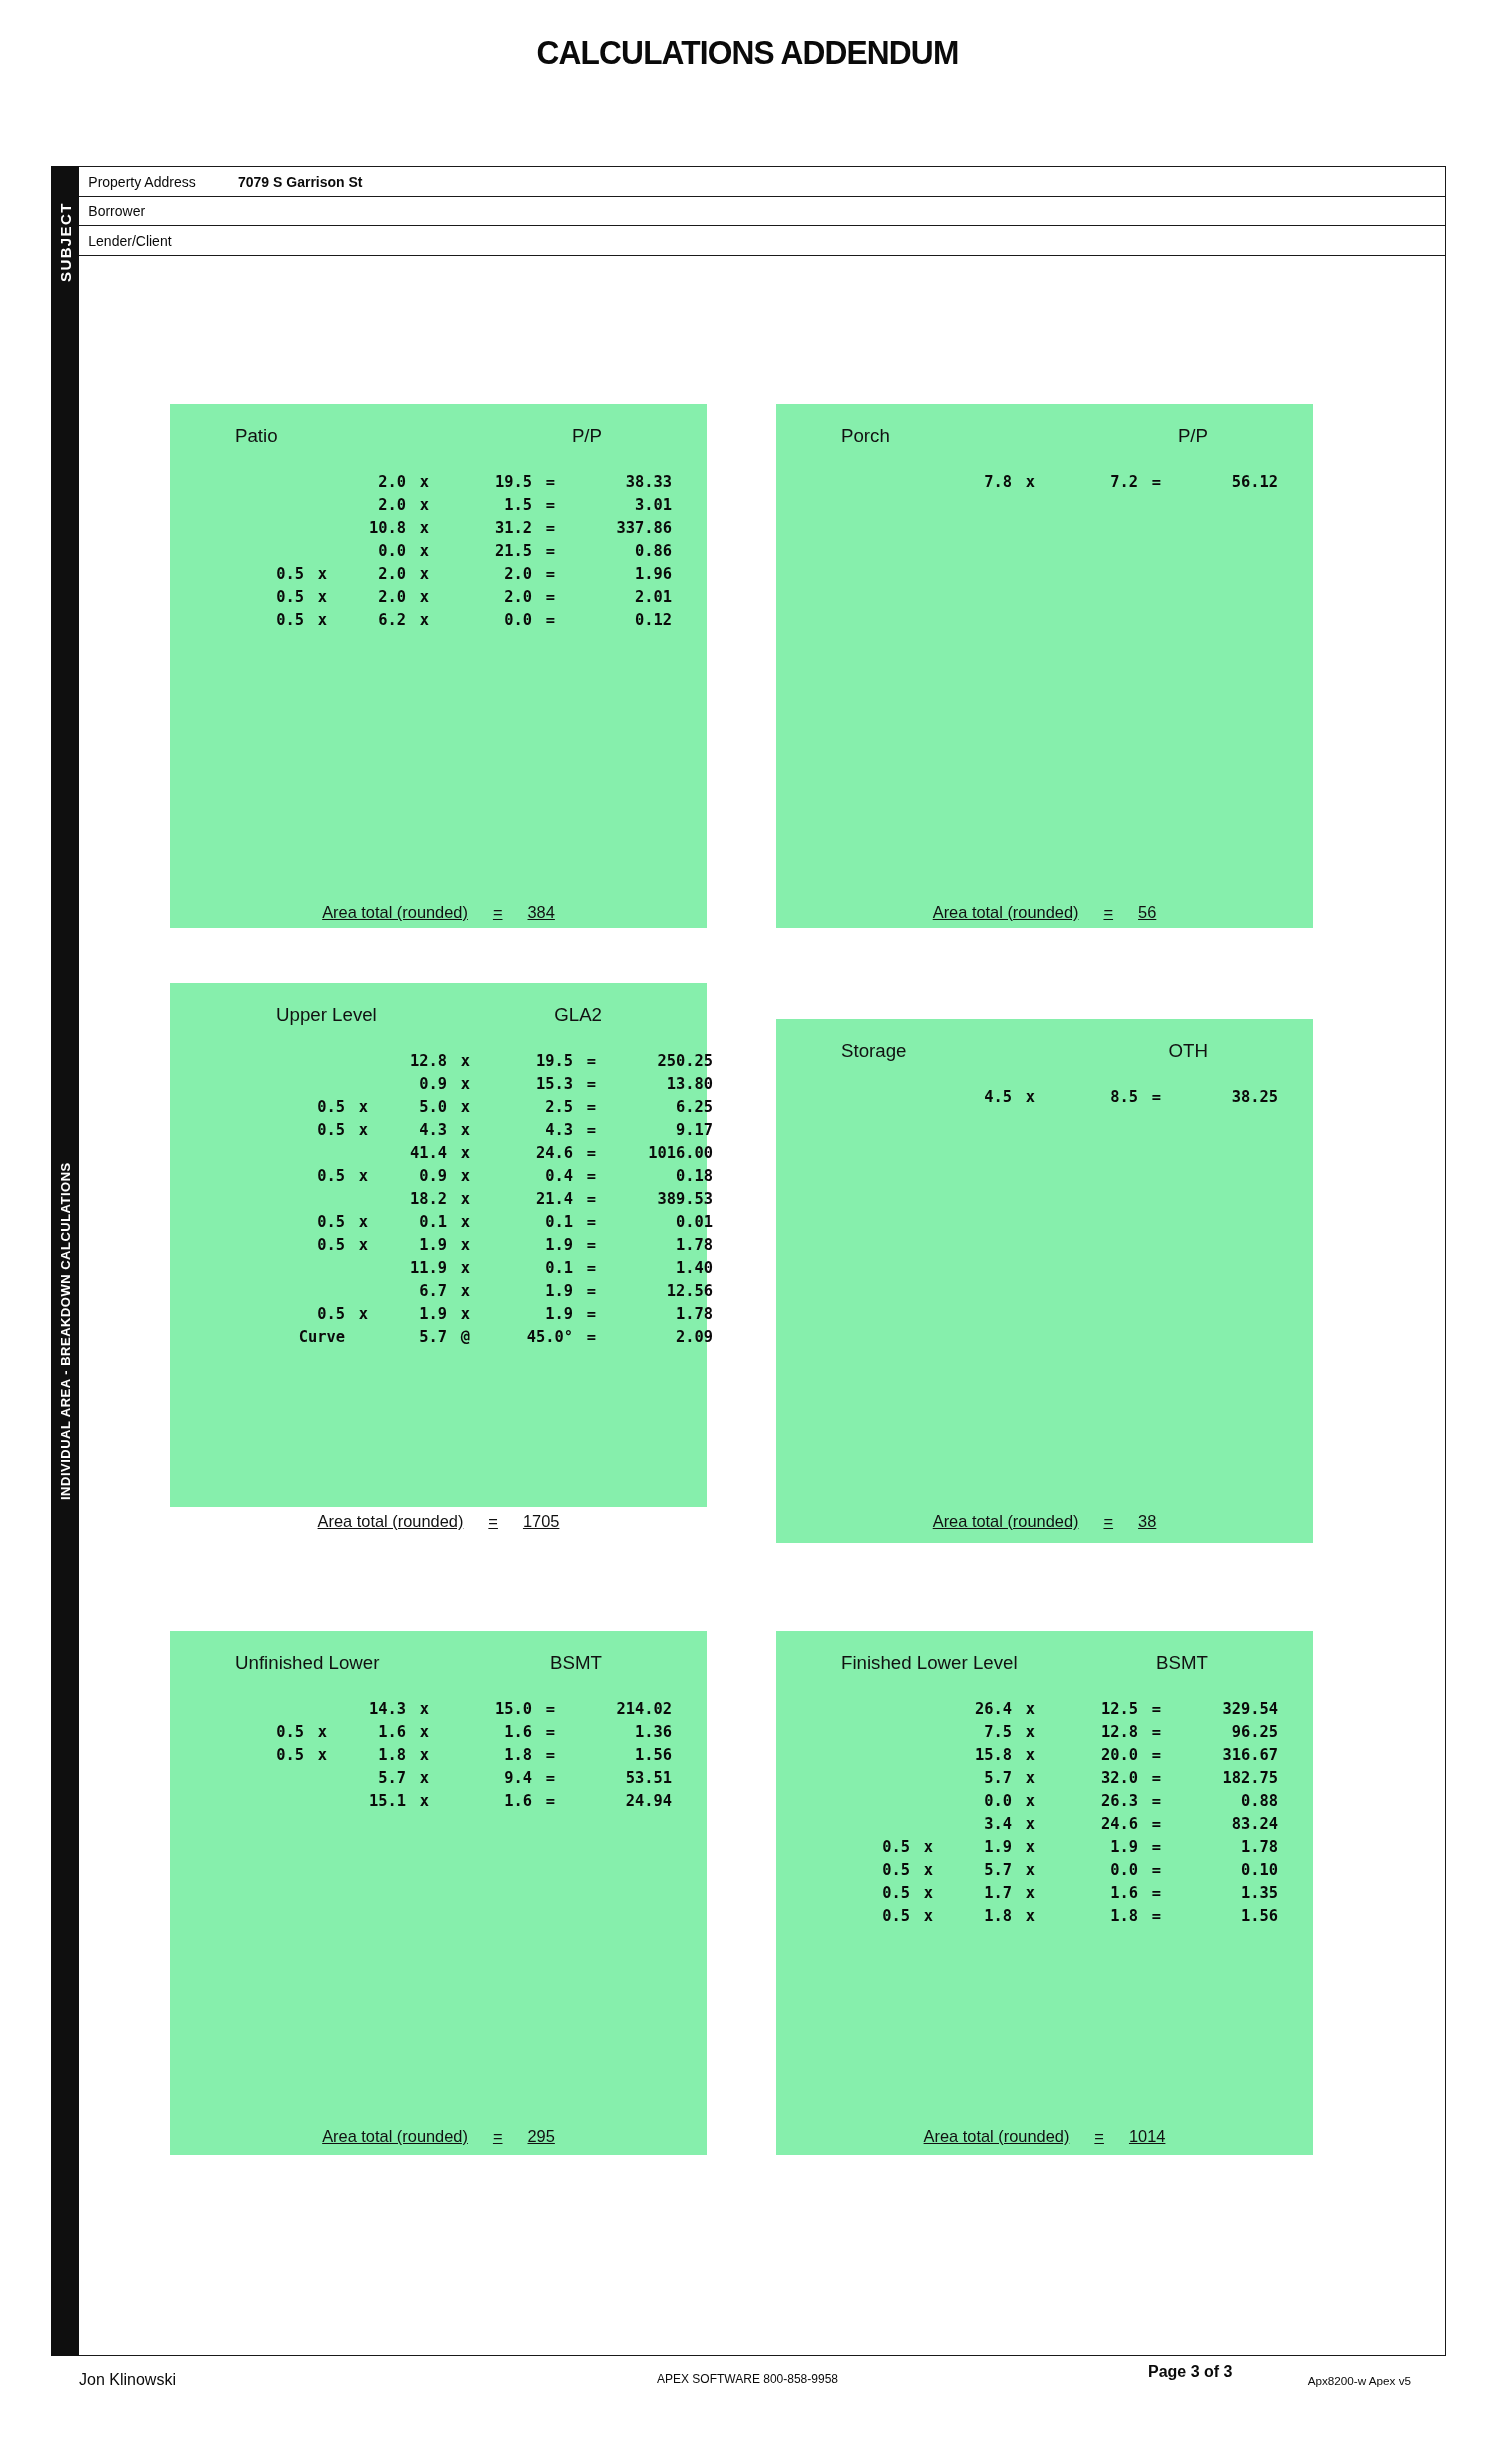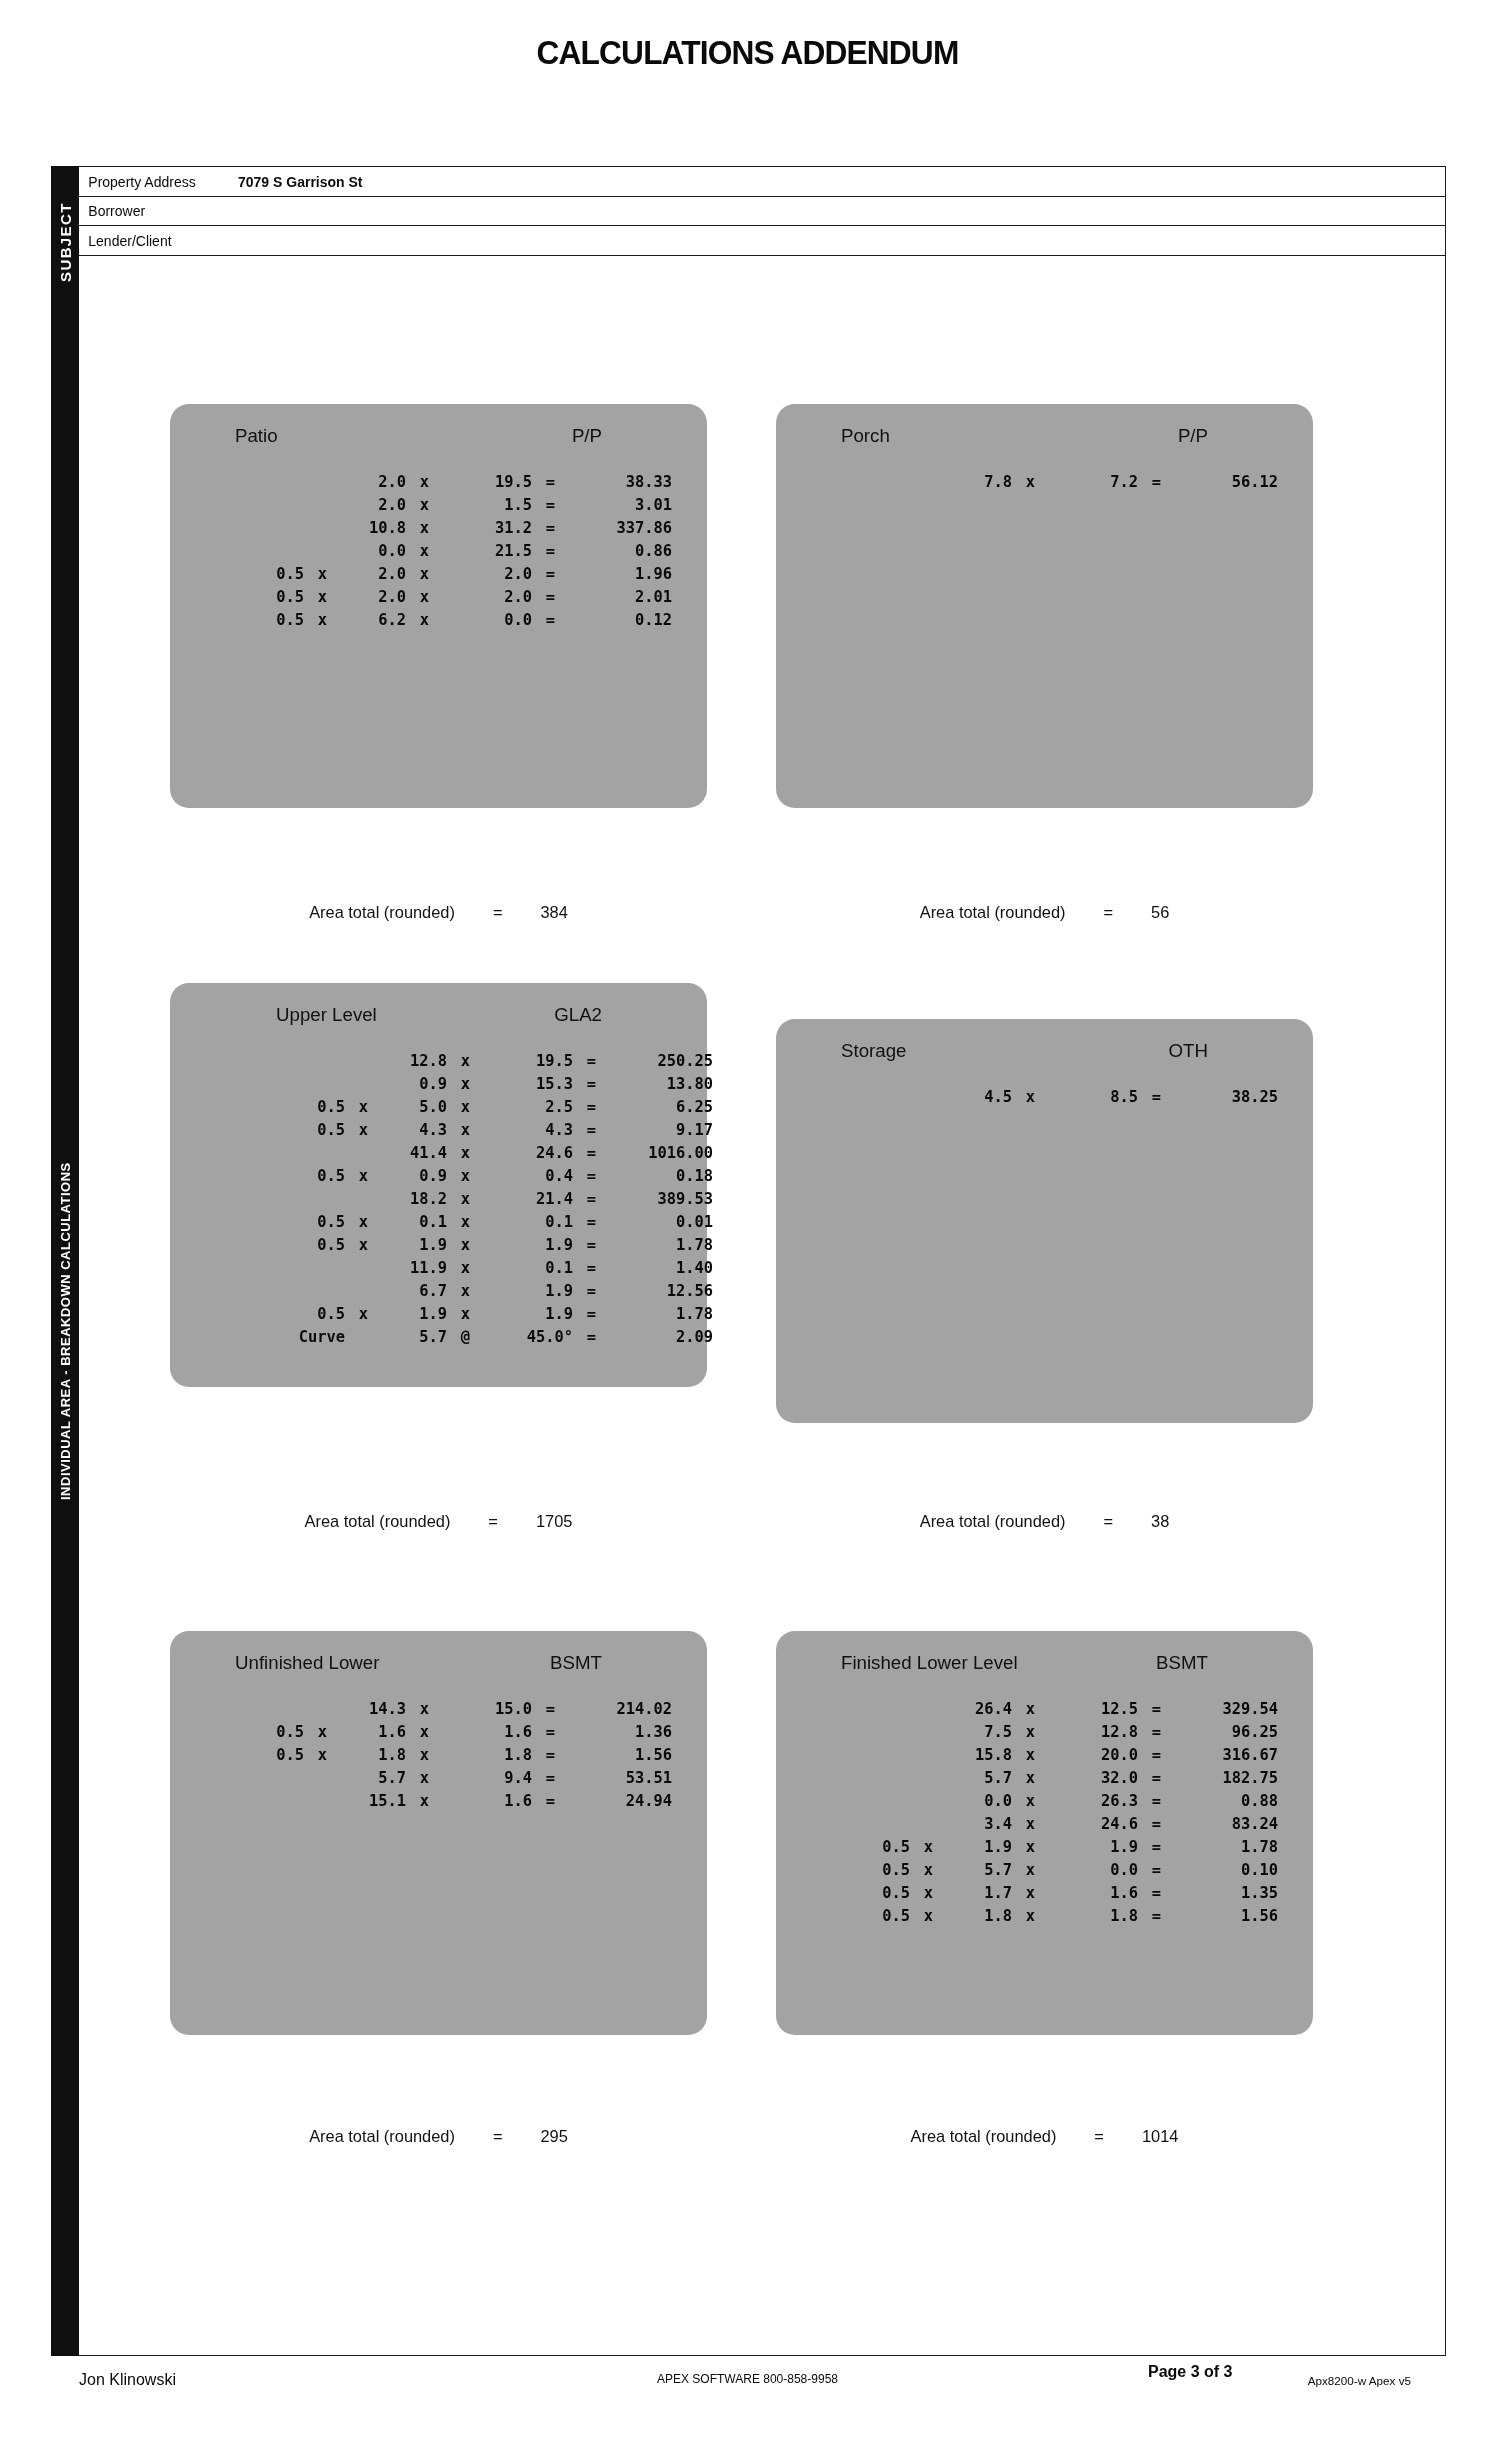--- a/index.html
+++ b/index.html
@@ -36,21 +36,21 @@
   }
   .subj-row .lbl{position:absolute;left:9.3px;top:6.5px;}
   .subj-row .val{font-weight:bold;}
   .val-pa{position:absolute;left:159px;top:6.5px;}
   .lbl-state{position:absolute;left:720px;top:6.5px;}
   .val-state{position:absolute;left:780px;top:6.5px;}
   .lbl-zip{position:absolute;left:1037px;top:6.5px;}
   .val-appr{position:absolute;left:154px;top:6.5px;}
   
   .calc-box{
-    position:absolute;width:537px;height:404px;background:#a3a3a3;border-radius:19px;
+    position:absolute;width:537px;height:524px;background:#86efac;border-radius:0;
     box-sizing:border-box;padding-top:20.6px;
   }
   .box0{left:170px;top:404px;}   .box1{left:776px;top:404px;}
   .box2{left:170px;top:983px;padding-left:41px;}  .box3{left:776px;top:1019px;}
   .box4{left:170px;top:1631px;}  .box5{left:776px;top:1631px;}
   .box-head{display:flex;justify-content:space-between;align-items:baseline;
     padding-left:65px;padding-right:105px;font-size:18.7px;color:#111;}
   .rows-wrap{margin-top:24px;margin-left:87px;}
   .calc-row{
     display:grid;grid-template-columns:47px 37px 65px 37px 89px 37px 103px;
@@ -59,22 +59,22 @@
   }
   .calc-row .c0{text-align:right;}
   .calc-row .c1{text-align:center;}
   .calc-row .c2{text-align:right;}
   .calc-row .c3{text-align:center;}
   .calc-row .c4{text-align:right;}
   .calc-row .c5{text-align:center;}
   .calc-row .c6{text-align:right;}
   
   .area-total{
-    position:absolute;width:537px;display:flex;justify-content:center;gap:38px;
-    font-size:16.4px;color:#111;
+    position:absolute;width:537px;display:flex;justify-content:center;gap:25px;
+    font-size:16.4px;color:#111;text-decoration:underline;
   }
   .total0{left:170px;top:903px;}  .total1{left:776px;top:903px;}
   .total2{left:170px;top:1512px;} .total3{left:776px;top:1512px;}
   .total4{left:170px;top:2127px;} .total5{left:776px;top:2127px;}
   
   .footer-appraiser{position:absolute;left:79px;top:2371px;font-size:16px;}
   .footer-software{position:absolute;left:0;top:2372px;width:1495px;text-align:center;font-size:12px;}
   .footer-page{position:absolute;left:1148px;top:2363px;font-size:16px;font-weight:bold;}
   .footer-version{position:absolute;right:84px;top:2374px;font-size:11.7px;}
 </style>

